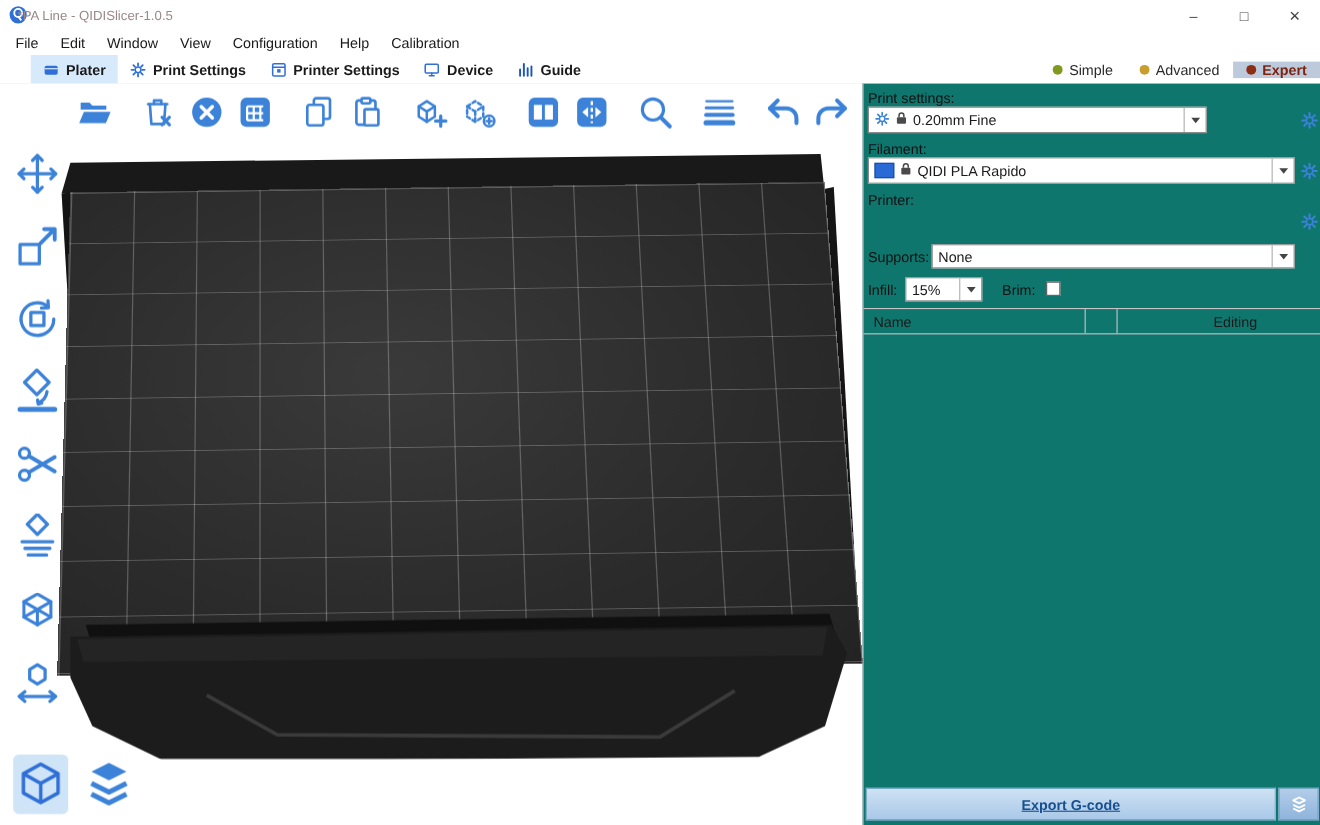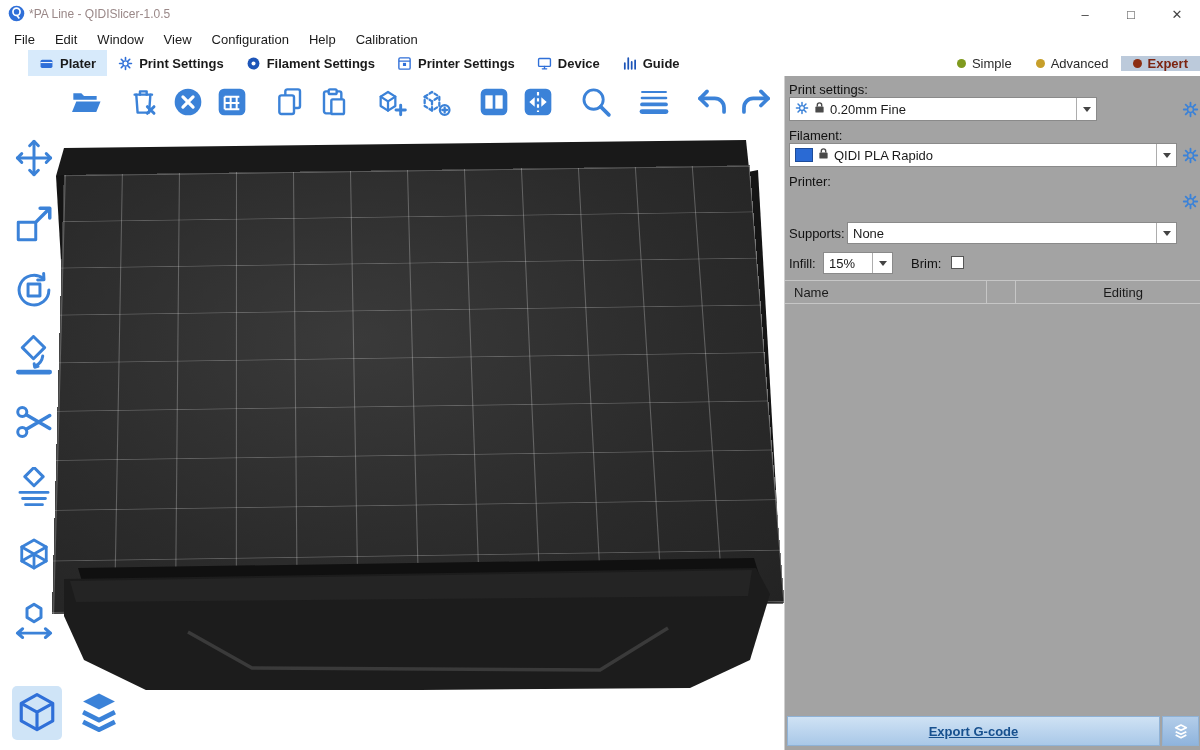--- a/index.html
+++ b/index.html
@@ -1,20 +1,20 @@
 <!DOCTYPE html>
 <html><head>
 <meta charset="utf-8">
 <style>
   html,body{margin:0;padding:0;}
   body{width:1200px;height:750px;background:#fff;font-family:"Liberation Sans",sans-serif;overflow:hidden;position:relative;color:#1a1a1a;}
   
   .titlebar{position:absolute;top:0;left:0;width:1200px;height:28px;background:#fff;}
   .app-icon{position:absolute;left:8px;top:5px;width:17px;height:17px;}
-  .title-text{position:absolute;left:29px;top:7px;font-size:12px;color:#9a8888;}
+  .title-text{position:absolute;left:16px;top:7px;font-size:12px;color:#9a8888;}
   .win-controls{position:absolute;right:0;top:0;height:28px;display:flex;}
   .wbtn{width:46px;height:28px;display:flex;align-items:center;justify-content:center;font-size:13px;color:#444;}
   
   .menubar{position:absolute;top:28px;left:0;width:1200px;height:22px;display:flex;align-items:center;padding-left:4px;background:#fff;}
   .menu-item{padding:0 10px;font-size:13px;color:#1a1a1a;}
   
   .tabbar{position:absolute;top:50px;left:0;width:1200px;height:26px;background:#fff;border-bottom:1px solid #ddd;display:flex;align-items:stretch;}
   .tab{display:flex;align-items:center;gap:6px;padding:0 11px;font-size:13px;font-weight:bold;color:#1a1a1a;}
   .tab.active{background:#d7eafb;margin-left:28px;}
   .tab-ic{display:flex;align-items:center;}
@@ -39,21 +39,21 @@
   .top-toolbar{position:absolute;top:84px;left:68px;display:flex;align-items:center;gap:8px;z-index:5;}
   .ticon{width:36px;height:36px;display:flex;align-items:center;justify-content:center;}
   .gsep{margin-left:14px;}
   
   .left-toolbar{position:absolute;top:134px;left:10px;display:flex;flex-direction:column;gap:18px;z-index:5;}
   .licon{width:48px;height:48px;display:flex;align-items:center;justify-content:center;}
   .view-switch{position:absolute;top:686px;left:12px;display:flex;gap:12px;z-index:5;}
   .vicon{width:50px;height:54px;display:flex;align-items:center;justify-content:center;border-radius:5px;}
   .vicon.active{background:#cfe4f7;}
   
-  .sidebar{position:absolute;top:76px;left:784px;width:416px;height:674px;background:#a3a3a3;border-left:1px solid #cfcfcf;z-index:10;box-sizing:border-box;}
+  .sidebar{position:absolute;top:76px;left:784px;width:416px;height:674px;background:#0f766e;border-left:1px solid #cfcfcf;z-index:10;box-sizing:border-box;}
   .sb-label{position:absolute;left:4px;font-size:13px;color:#111;}
   .combo{position:absolute;display:flex;align-items:center;gap:5px;height:24px;border:1px solid #8a8a8a;background:#fff;box-sizing:border-box;padding:0 22px 0 5px;font-size:13px;}
   .combo .chev-box{position:absolute;right:0;top:0;bottom:0;width:19px;border-left:1px solid #adadad;display:flex;align-items:center;justify-content:center;}
   .chev{width:0;height:0;border-left:4px solid transparent;border-right:4px solid transparent;border-top:5px solid #444;}
   .combo-sm{height:22px;}
   .swatch{width:16px;height:12px;background:#2a6ad4;border:1px solid #1d4c9a;}
   .gear-btn{position:absolute;width:18px;height:18px;display:flex;align-items:center;justify-content:center;}
   .checkbox{position:absolute;width:13px;height:13px;border:1px solid #555;background:#fff;box-sizing:border-box;}
   .obj-header{position:absolute;left:0;top:204px;width:416px;height:24px;border-top:1px solid #c6c6c6;border-bottom:1px solid #c6c6c6;box-sizing:border-box;font-size:13px;}
   .obj-header .col-name{position:absolute;left:9px;top:4px;}
@@ -105,29 +105,20 @@
     <span class="tab-ic">
       <svg width="15" height="15" viewBox="0 0 24 24" stroke="#2f6fd8" fill="none" stroke-linecap="round">
           <circle cx="12" cy="12" r="4.2" stroke-width="2.2"></circle>
           <path d="M12 2.5v3.5M12 18v3.5M2.5 12H6M18 12h3.5M5.2 5.2l2.5 2.5M16.3 16.3l2.5 2.5M18.8 5.2l-2.5 2.5M7.7 16.3l-2.5 2.5" stroke-width="2.6"></path>
         </svg>
     </span>
     <span>Print Settings</span>
   </div>
   <div class="tab">
     <span class="tab-ic">
-      <svg width="15" height="15" viewBox="0 0 24 24">
-          <circle cx="12" cy="12" r="9.5" fill="#1d55b8"></circle>
-          <circle cx="12" cy="12" r="3.2" fill="#fff"></circle>
-        </svg>
-    </span>
-    <span>Filament Settings</span>
-  </div>
-  <div class="tab">
-    <span class="tab-ic">
       <svg width="15" height="15" viewBox="0 0 24 24" stroke="#2f6fd8" fill="none">
           <rect x="3" y="3" width="18" height="18" rx="2" stroke-width="2.2"></rect>
           <path d="M3 8.2h18" stroke-width="2"></path>
           <rect x="9.5" y="11" width="5" height="5" fill="#2f6fd8" stroke="none"></rect>
         </svg>
     </span>
     <span>Printer Settings</span>
   </div>
   <div class="tab">
     <span class="tab-ic">

